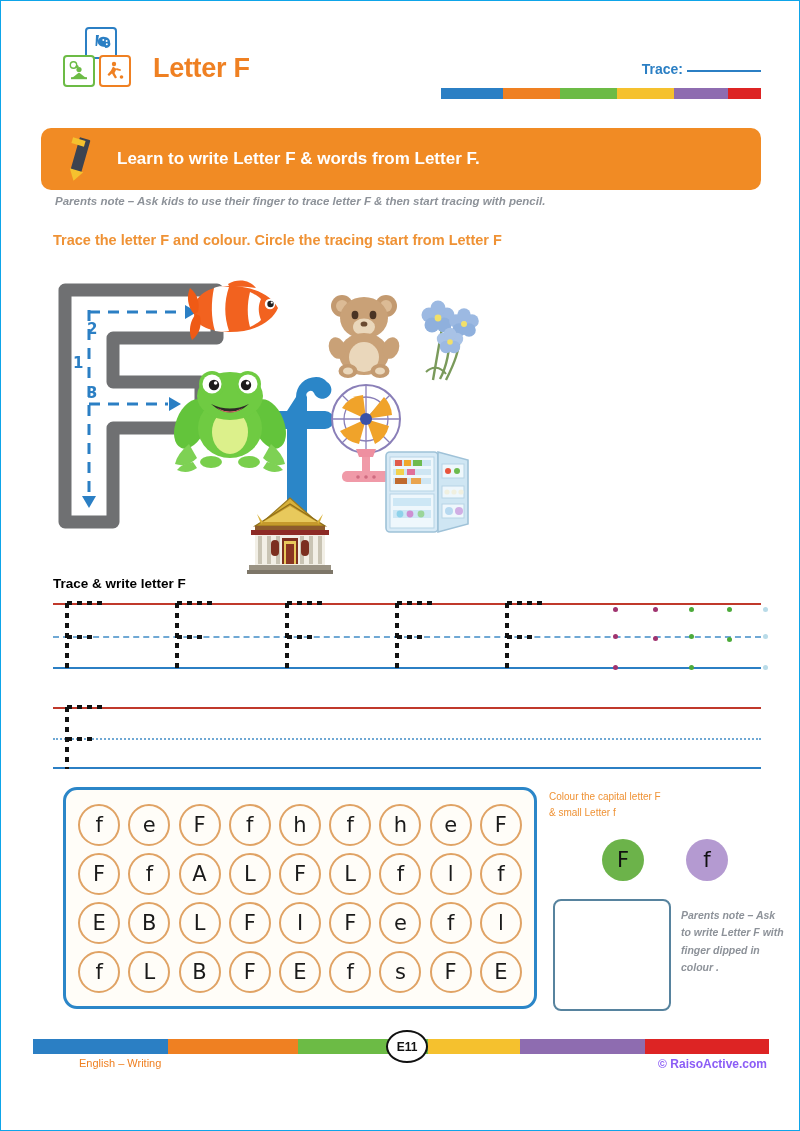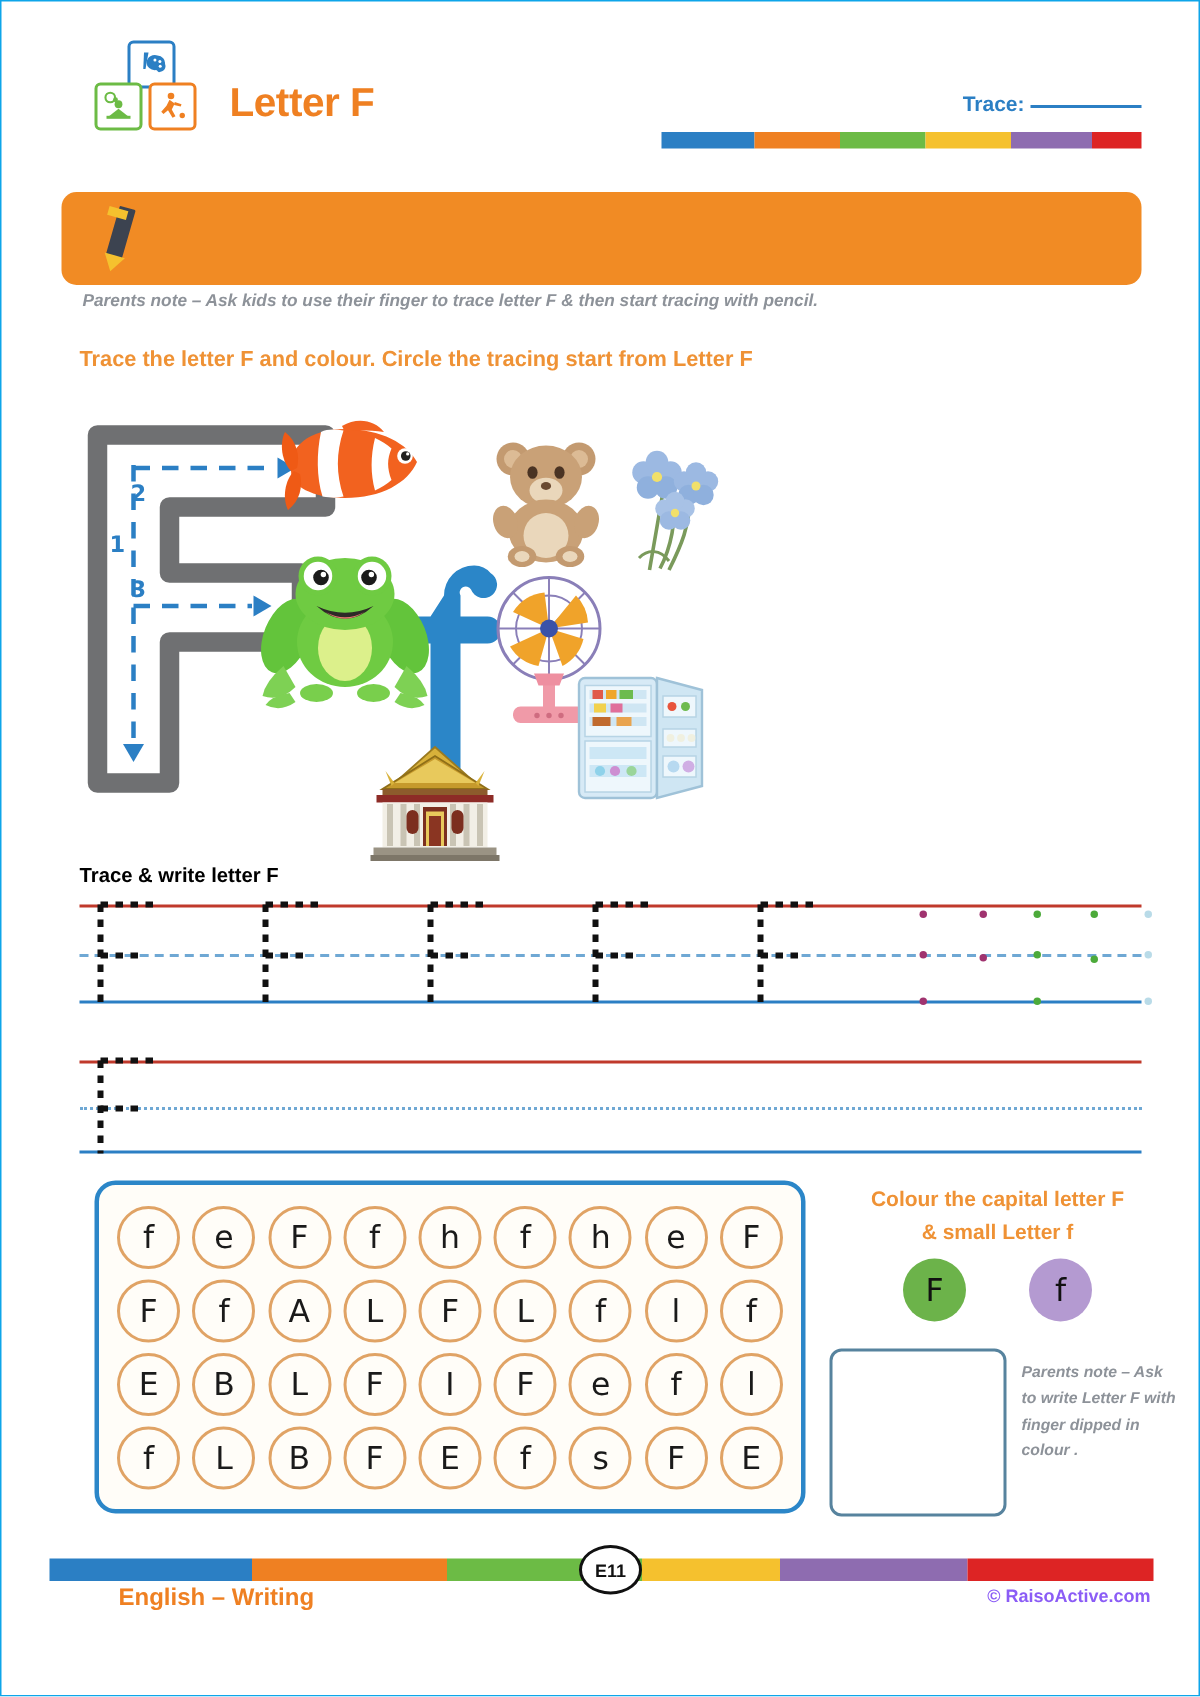--- a/index.html
+++ b/index.html
@@ -117,21 +117,21 @@
   .grid-row { display: flex; justify-content: space-around; height: 25%; align-items: center; }
   .lcirc {
     width: 42px; height: 42px; border: 2px solid #e0a365; border-radius: 50%;
     display: flex; align-items: center; justify-content: center;
     font-size: 21px; color: #1a1a1a; font-family: "DejaVu Sans", sans-serif;
   }
 
   
   .colour-title {
     position: absolute; left: 548px; top: 788px; width: 232px;
-    text-align: center; font-size: 14px; font-weight: bold; color: #ef9235;
+    font-size: 10px; font-weight: normal; color: #ef9235;
     line-height: 1.55;
   }
   .colour-circles { position: absolute; left: 548px; top: 838px; width: 232px; display: flex; justify-content: center; gap: 42px; }
   .ccircle {
     width: 42px; height: 42px; border-radius: 50%;
     display: flex; align-items: center; justify-content: center;
     font-size: 21px; color: #111;
     font-family: "DejaVu Sans", sans-serif;
   }
   .blankbox {
@@ -153,21 +153,21 @@
   .colorbar-bot .seg { height: 100%; }
   .e-badge {
     position: absolute; left: 385px; top: 1029px;
     width: 42px; height: 33px; border-radius: 50%;
     background: #fff; border: 2px solid #111;
     display: flex; align-items: center; justify-content: center;
     font-size: 12px; font-weight: bold; color: #111;
   }
   .foot-left {
     position: absolute; left: 32px; top: 1056px;
-    font-size: 16px; font-weight: bold; color: #ef8022; padding-left: 46px;
+    font-size: 11px; font-weight: normal; color: #ef8022; padding-left: 46px;
   }
   .foot-right {
     position: absolute; right: 32px; top: 1056px;
     font-size: 12px; font-weight: bold; color: #8b5cf6;
   }
 </style>
 </head>
 <body>
 
 <div class="page">
@@ -218,20 +218,21 @@
       <div class="seg" style="flex:0.6;background:#dd2424"></div>
     </div>
   </div>
 
   <div class="banner">
     <div class="pencil-ico">
       <div class="body"></div>
         <div class="band"></div>
         <div class="tip"></div>
     </div>
+    <div class="banner-text">Learn to write Letter F &amp; words from Letter F.</div>
   </div>
 
   <div class="parents-note-top">Parents note – Ask kids to use their finger to trace letter F &amp; then start tracing with pencil.</div>
 
   <div class="instr-1">Trace the letter F and colour. Circle the tracing start from Letter F</div>
 
   <div class="trace-area">
 
     <svg class="bigF" width="180" height="260" viewBox="0 0 180 260">
       <path d="M14 14 H166 V62 H62 V106 H150 V152 H62 V246 H14 Z" fill="#ffffff" stroke="#6f7072" stroke-width="13" stroke-linejoin="round"></path>

